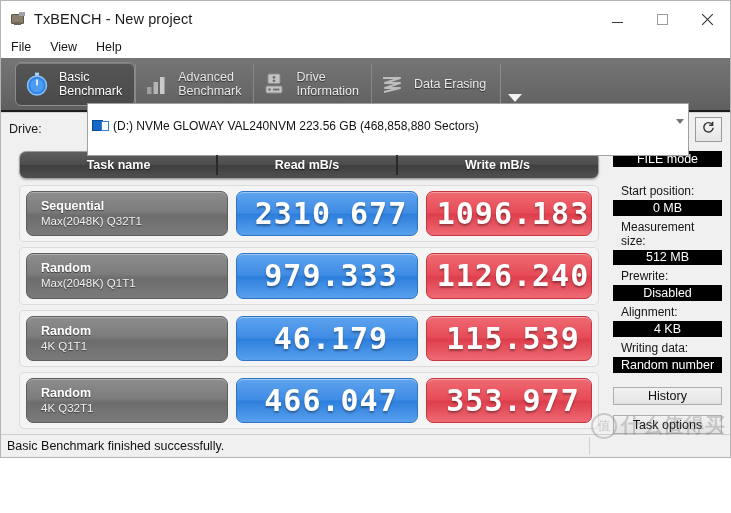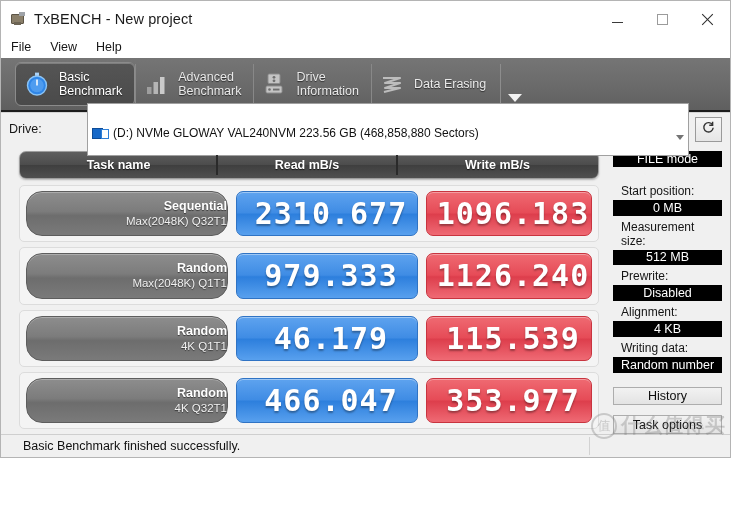--- a/index.html
+++ b/index.html
@@ -145,21 +145,21 @@
   .drive-row {
     height: 32px; background: #f0f0f0;
     display: flex; align-items: center;
     padding: 0 8px; flex: 0 0 auto;
     border-top: 1px solid #d4d4d4;
   }
   .drive-label { font-size: 12.5px; color: #171717; width: 78px; }
   .drive-combo {
     flex: 1 1 auto; height: 21px;
     background: #ffffff; border: 1px solid #a0a0a0;
-    display: flex; align-items: flex-end;
+    display: flex; align-items: flex-start;
     padding: 15px 4px; position: relative;
   }
   .drive-glyph {
     width: 16px; height: 13px; margin-right: 5px; position: relative; flex:0 0 auto;
   }
   .drive-glyph .sq1 {
     position: absolute; left: 0; top: 1px; width: 9px; height: 9px;
     background: #1769c8; border: 1px solid #0d4c97;
   }
   .drive-glyph .sq2 {
@@ -221,27 +221,26 @@
     display: flex; align-items: center;
     margin: 0 4px 5px 4px;
     padding: 5px 6px;
     background: #f4f4f4;
     border: 1px solid #dcdcdc;
     border-radius: 5px;
     flex: 1 1 0; min-height: 0;
   }
   .cell-task {
     flex: 0 0 186px; align-self: stretch;
-    border-radius: 16px;
+    border-radius: 7px;
     background: linear-gradient(180deg,#8d8d8d 0%,#7c7c7c 45%,#6d6d6d 55%,#7a7a7a 100%);
     border: 1px solid #5d5d5d;
     display: flex; flex-direction: column; justify-content: center;
     padding-left: 14px;
     box-shadow: inset 0 1px 0 rgba(255,255,255,.28);
-    align-items: flex-end;
   }
   .task-line1 {
     font-size: 12.5px; color: #ffffff; font-weight: 600;
     text-shadow: 0 1px 1px rgba(0,0,0,.55);
     line-height: 15px;
   }
   .task-line2 {
     font-size: 11.5px; color: #f0f0f0;
     text-shadow: 0 1px 1px rgba(0,0,0,.5);
     line-height: 14px;
@@ -305,21 +304,21 @@
 
   
   .statusbar {
     height: 22px; flex: 0 0 auto;
     background: #f0f0f0;
     border-top: 1px solid #cfcfcf;
     display: flex; align-items: center;
     position: relative;
   }
   .status-text {
-    font-size: 12.5px; color: #111; padding-left: 22px;
+    font-size: 12.5px; color: #111; padding-left: 6px;
   }
   .status-sep {
     position: absolute; right: 140px; top: 2px; bottom: 2px;
     width: 1px; background: #d2d2d2;
   }
 
   
   .watermark {
     position: absolute; right: 4px; bottom: 18px;
     display: flex; align-items: center;

